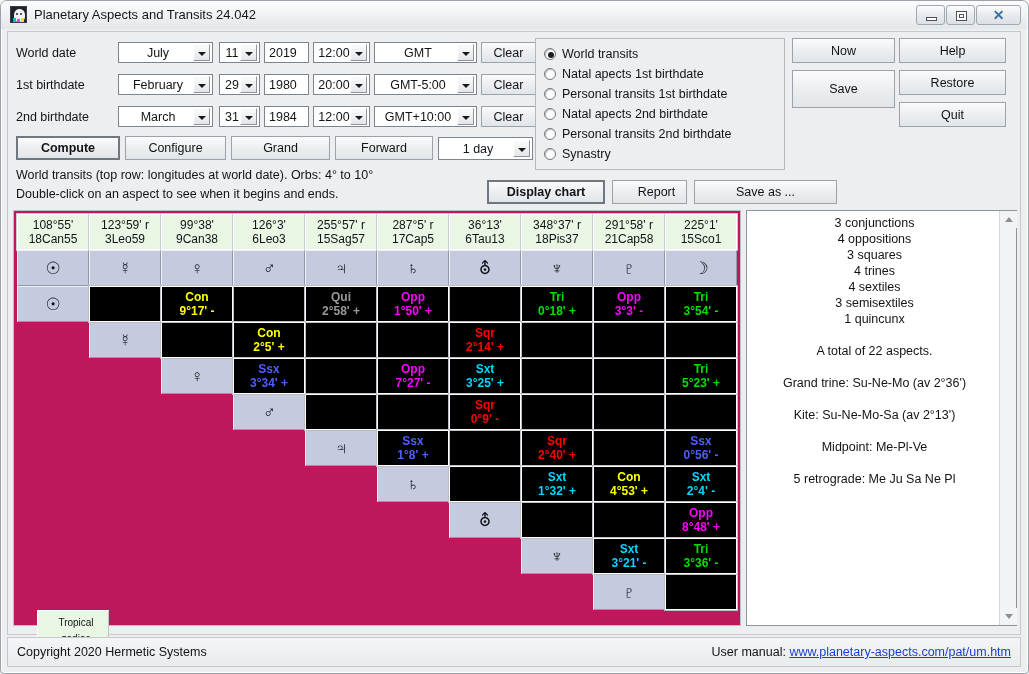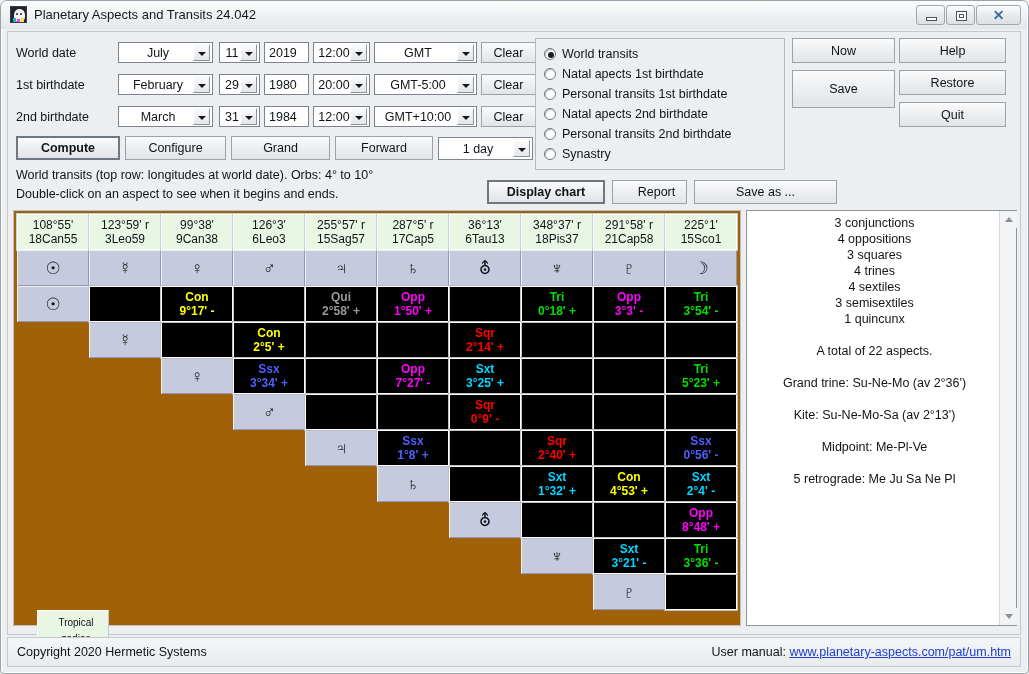--- a/index.html
+++ b/index.html
@@ -119,21 +119,21 @@
     box-shadow: inset 1px 1px 1px rgba(0,0,0,.25);
   }
   .radio.on .rdot::after {
     content: ''; position: absolute; left: 3px; top: 3px;
     width: 6px; height: 6px; border-radius: 50%; background: #1b1f23;
   }
 
   
   .grid-panel {
     position: absolute; left: 5px; top: 178px; width: 728px; height: 416px;
-    background: #a16207; border: 1px solid #b9bfc5;
+    background: #be185d; border: 1px solid #b9bfc5;
   }
   .gcell {
     position: absolute;
     border: 1px solid #ffffff;
     outline: 1px solid #b9bfc5;
     display: flex; flex-direction: column;
     align-items: center; justify-content: center;
     font-size: 12px; line-height: 14px;
   }
   .gcell.lon {

